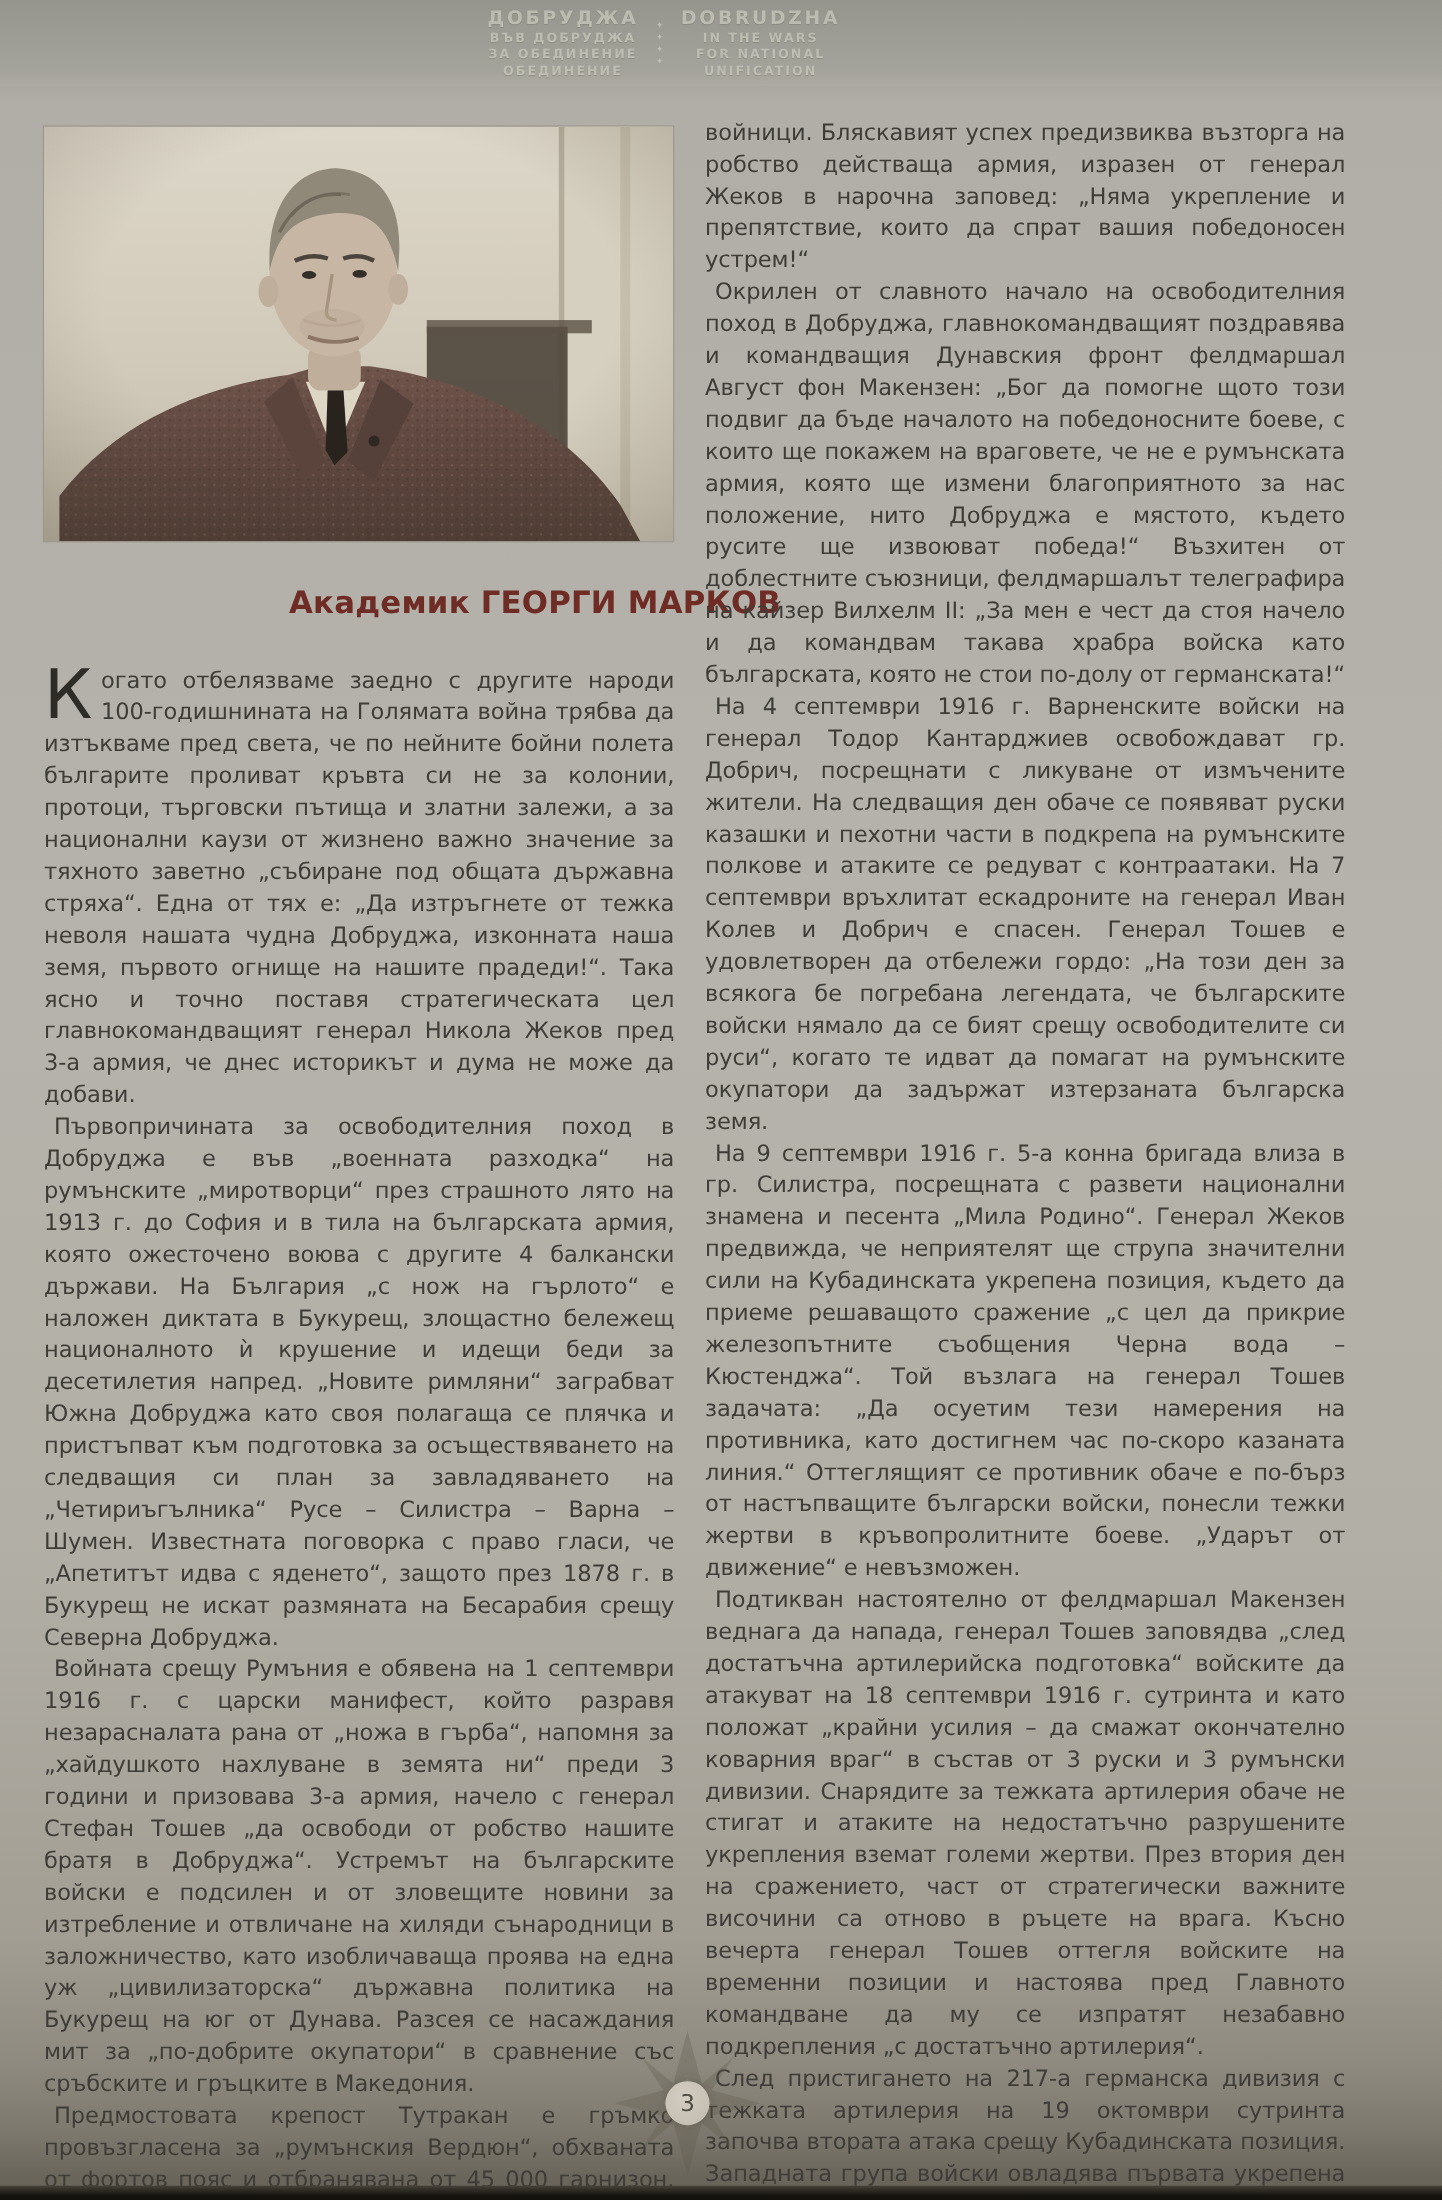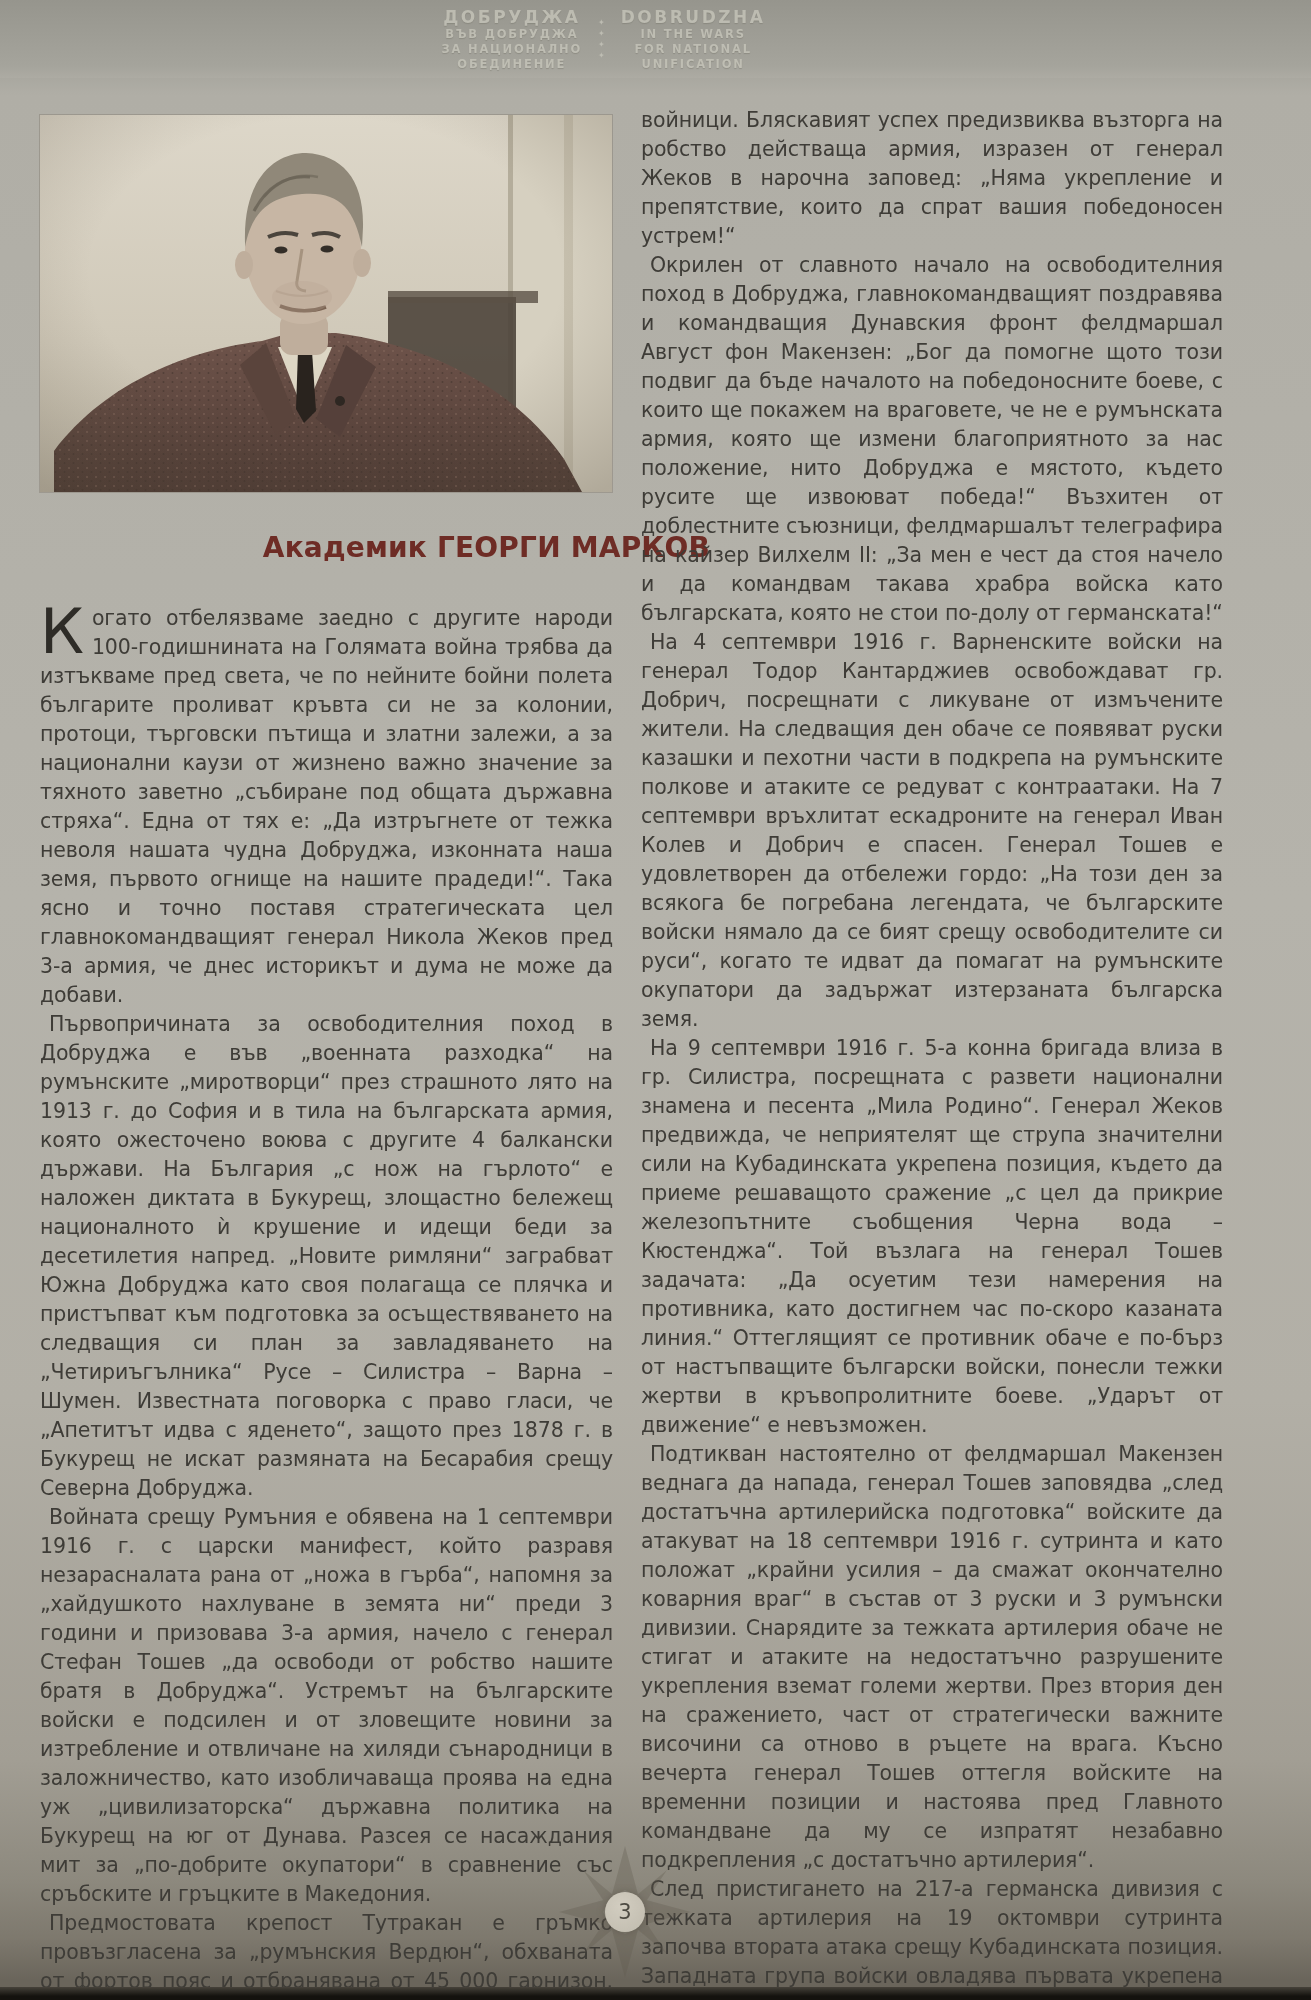--- a/index.html
+++ b/index.html
@@ -67,21 +67,21 @@
 </head>
 <body>
 
 <div class="page">
 
   <div class="top-band">
     <div class="logo">
       <div class="logo-col">
         <span class="logo-line-big">ДОБРУДЖА</span>
         <span class="logo-line">ВЪВ ДОБРУДЖА</span>
-        <span class="logo-line">ЗА НАЦИОНАЛНО</span>
+        <span class="logo-line">ЗА ОБЕДИНЕНИЕ</span>
         <span class="logo-line">ОБЕДИНЕНИЕ</span>
       </div>
       <div class="logo-sep">
         <span>✦</span>
         <span>✦</span>
         <span>✦</span>
         <span>✦</span>
       </div>
       <div class="logo-col">
         <span class="logo-line-big">DOBRUDZHA</span>

